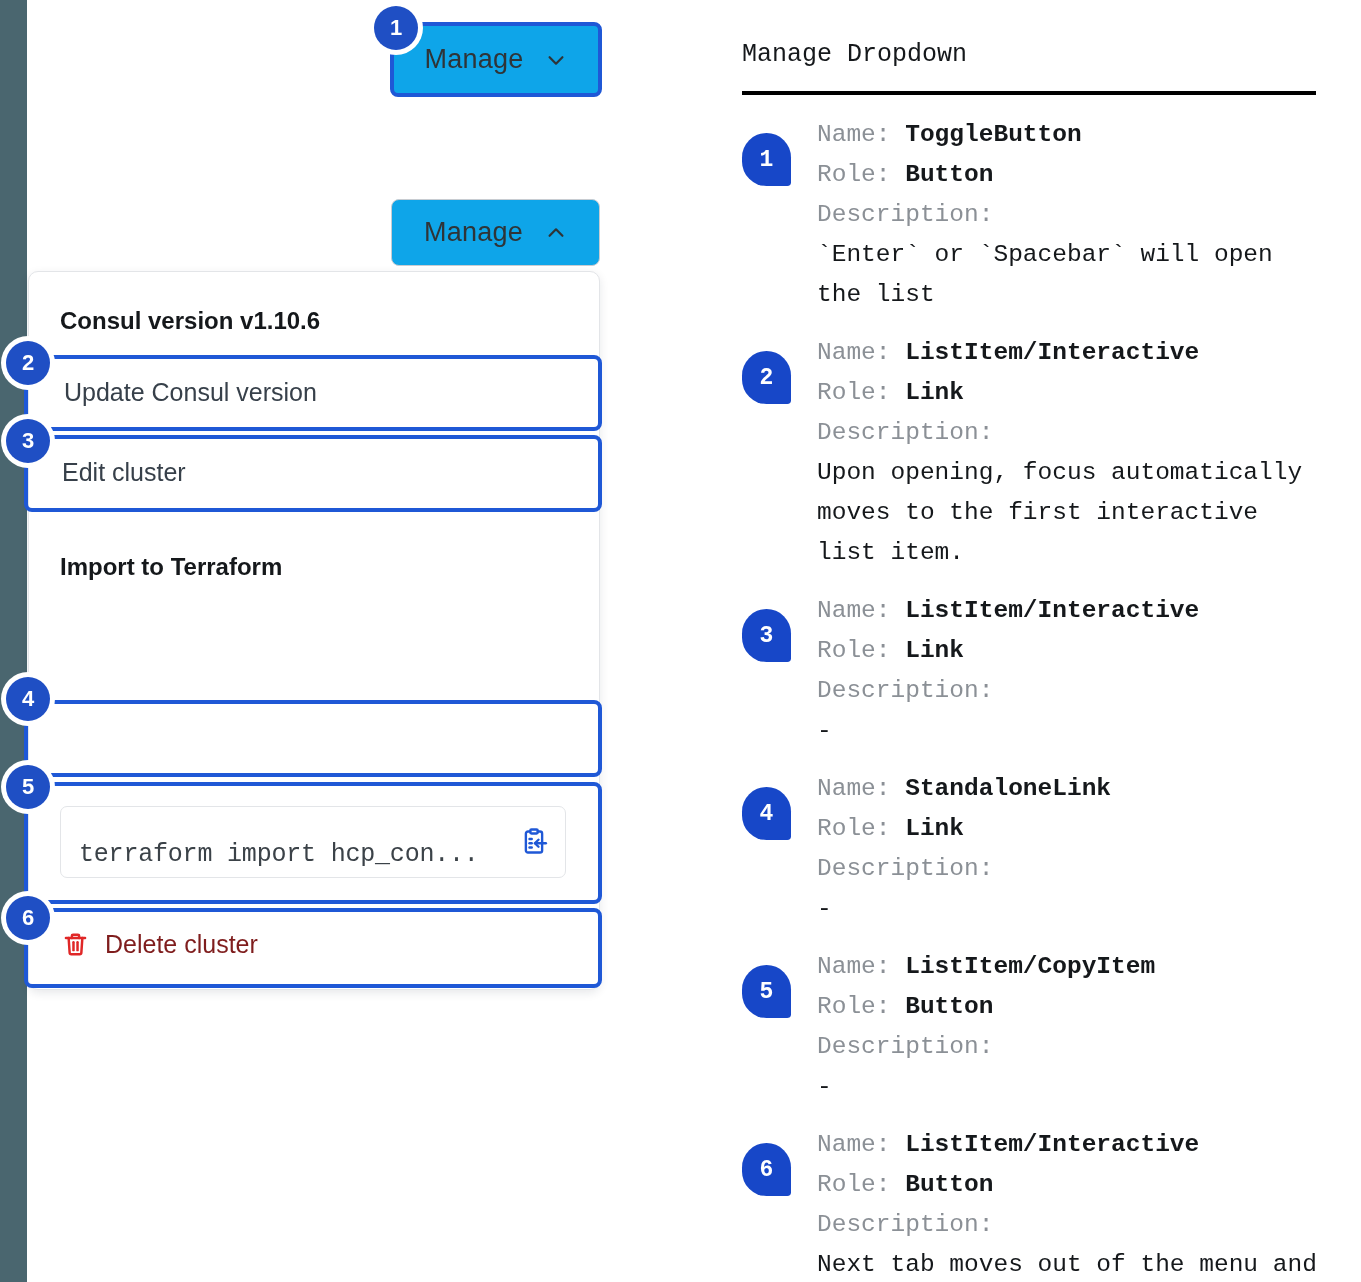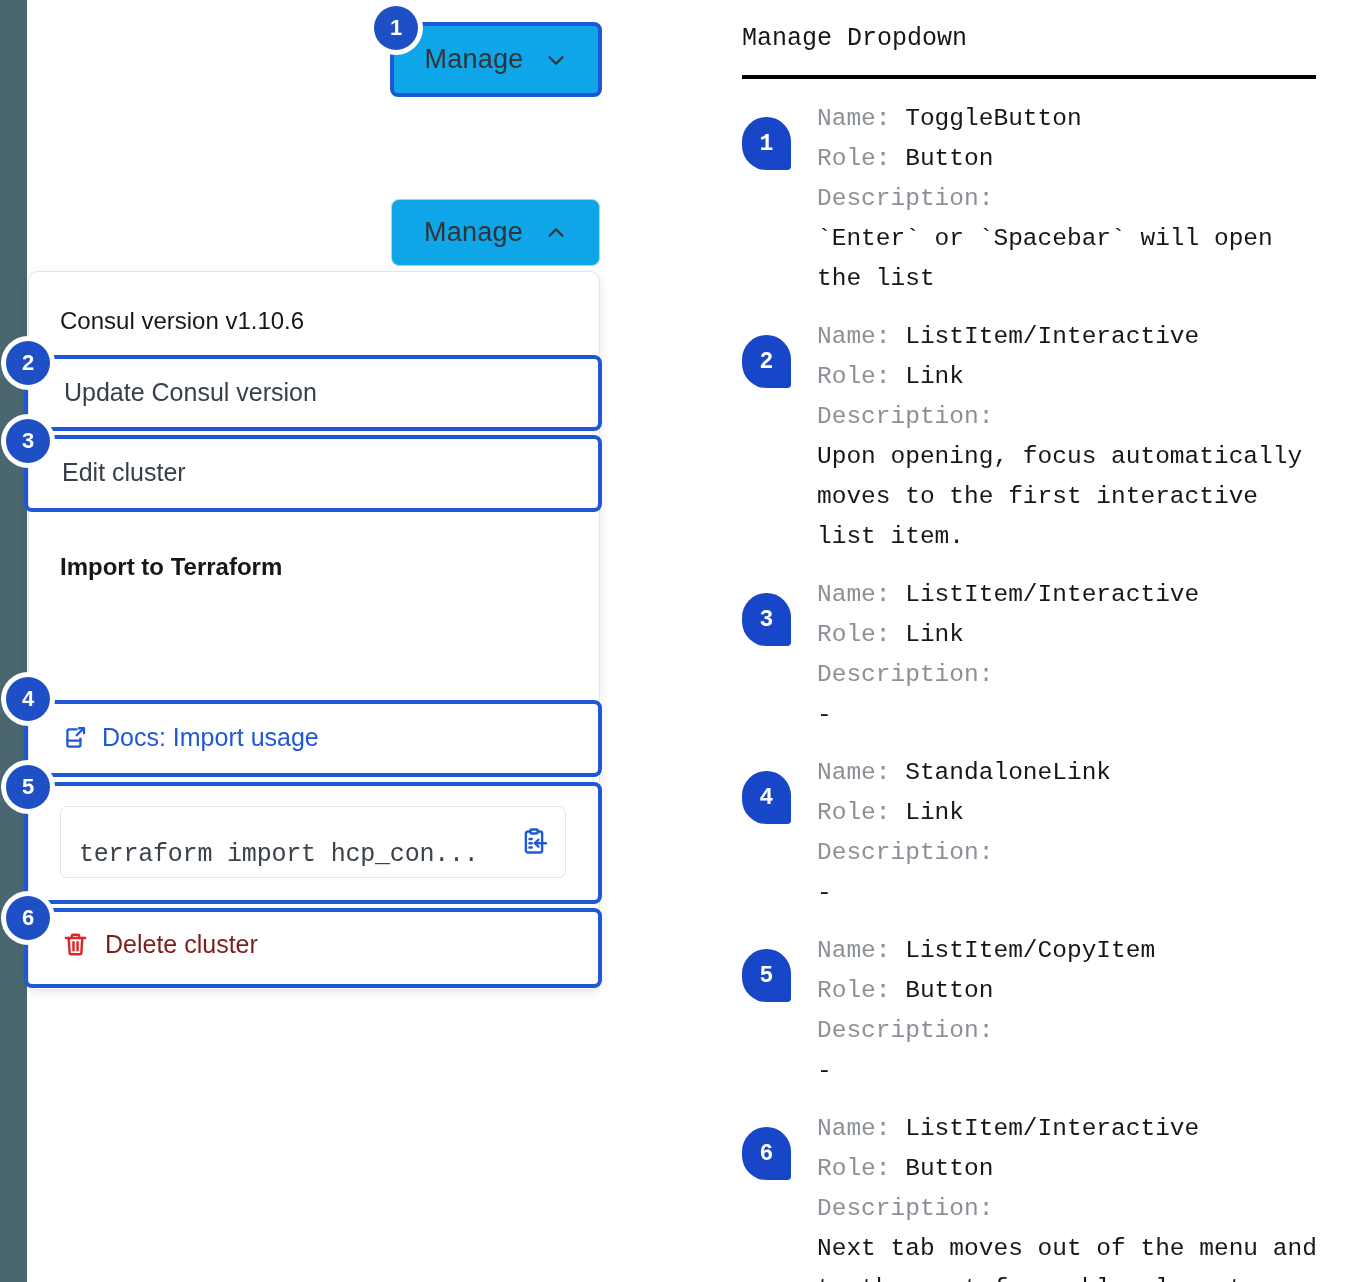--- a/index.html
+++ b/index.html
@@ -56,21 +56,21 @@
     position: absolute;
     border: 4px solid #1f58d6;
     border-radius: 8px;
     background: transparent;
     pointer-events: auto;
   }
 
   
   .abs { position: absolute; }
 
-  .consul-version { left: 60px; top: 307px; font-size: 24px; font-weight: 400; color: #15181b; }
+  .consul-version { left: 60px; top: 307px; font-size: 24px; font-weight: 700; color: #15181b; }
   .update-version { left: 64px; top: 378px; font-size: 25px; color: #37404a; }
   .edit-cluster   { left: 62px; top: 458px; font-size: 25px; color: #37404a; }
 
   .terraform-title { left: 60px; top: 541px; font-size: 24px; font-weight: 700; color: #15181b; margin-top: 12px; }
   .terraform-desc  {
     left: 60px; top: 588px; width: 516px;
     font-size: 22.5px; color: #6b7280; line-height: 36px;
   }
 
   .docs-link {
@@ -106,21 +106,21 @@
     display: flex; align-items: center; justify-content: center;
     box-shadow: 0 0 0 5px #ffffff;
     z-index: 30;
   }
 
   
   .right-col { position: absolute; left: 742px; top: 0; width: 600px; }
   .right-title {
     font-family: "Liberation Mono", monospace;
     font-size: 25px; color: #15181b;
-    margin-top: 24px;
+    margin-top: 40px;
   }
   .right-rule {
     margin-top: 22px;
     width: 574px; height: 4px; background: #000;
   }
 
   .doc-list { margin-top: 20px; }
   .doc-entry {
     position: relative;
     display: flex;
@@ -137,21 +137,21 @@
     margin-top: 18px;
   }
   .doc-body {
     flex: 1 1 auto;
     padding-left: 26px;
     font-family: "Liberation Mono", monospace;
     font-size: 24.5px;
     line-height: 40px;
   }
   .kv-key { color: #8b9096; }
-  .kv-val { color: #15181b; font-weight: 400; }
+  .kv-val { color: #15181b; font-weight: 700; }
   .kv-desc { color: #15181b; white-space: pre-line; }
   .kv-line { white-space: nowrap; }
 
   svg { display: block; }
 </style>
 </head>
 <body>
 
 <div class="page">
 
@@ -178,31 +178,20 @@
     </div>
 
     <div class="dropdown-panel"></div>
 
     <div class="abs consul-version">Consul version v1.10.6</div>
     <div class="abs update-version">Update Consul version</div>
     <div class="abs edit-cluster">Edit cluster</div>
 
     <div class="abs terraform-title">Import to Terraform</div>
 
-    <div class="abs docs-link">
-      <span>
-        <svg viewBox="0 0 24 24" width="26" height="26" fill="none" stroke="#1f58d6" stroke-width="2.1" stroke-linecap="round" stroke-linejoin="round">
-          <path d="M13.5 4H6.5a1.5 1.5 0 0 0-1.5 1.5v13A1.5 1.5 0 0 0 6.5 20h9a1.5 1.5 0 0 0 1.5-1.5v-6"></path>
-          <line x1="5" y1="14.5" x2="17" y2="14.5"></line>
-          <line x1="13.5" y1="9.5" x2="20" y2="3.2"></line>
-          <polyline points="15.6,3 20.3,3 20.3,7.6"></polyline>
-        </svg>
-      </span>
-      <span>Docs: Import usage</span>
-    </div>
 
     <div class="abs tf-input">
       <span class="cmd">terraform import hcp_con...</span>
       <span>
         <svg viewBox="0 0 24 24" width="30" height="30" fill="none" stroke="#1f58d6" stroke-width="1.9" stroke-linecap="round" stroke-linejoin="round">
           <path d="M9 3.6H7.2A1.7 1.7 0 0 0 5.5 5.3v13.4a1.7 1.7 0 0 0 1.7 1.7h9.6a1.7 1.7 0 0 0 1.7-1.7V5.3a1.7 1.7 0 0 0-1.7-1.7H15"></path>
           <rect x="9" y="2" width="6" height="3.2" rx="1"></rect>
           <line x1="8.4" y1="9.6" x2="10.2" y2="9.6"></line>
           <line x1="8.4" y1="13" x2="10.2" y2="13"></line>
           <line x1="8.4" y1="16.4" x2="10.2" y2="16.4"></line>

